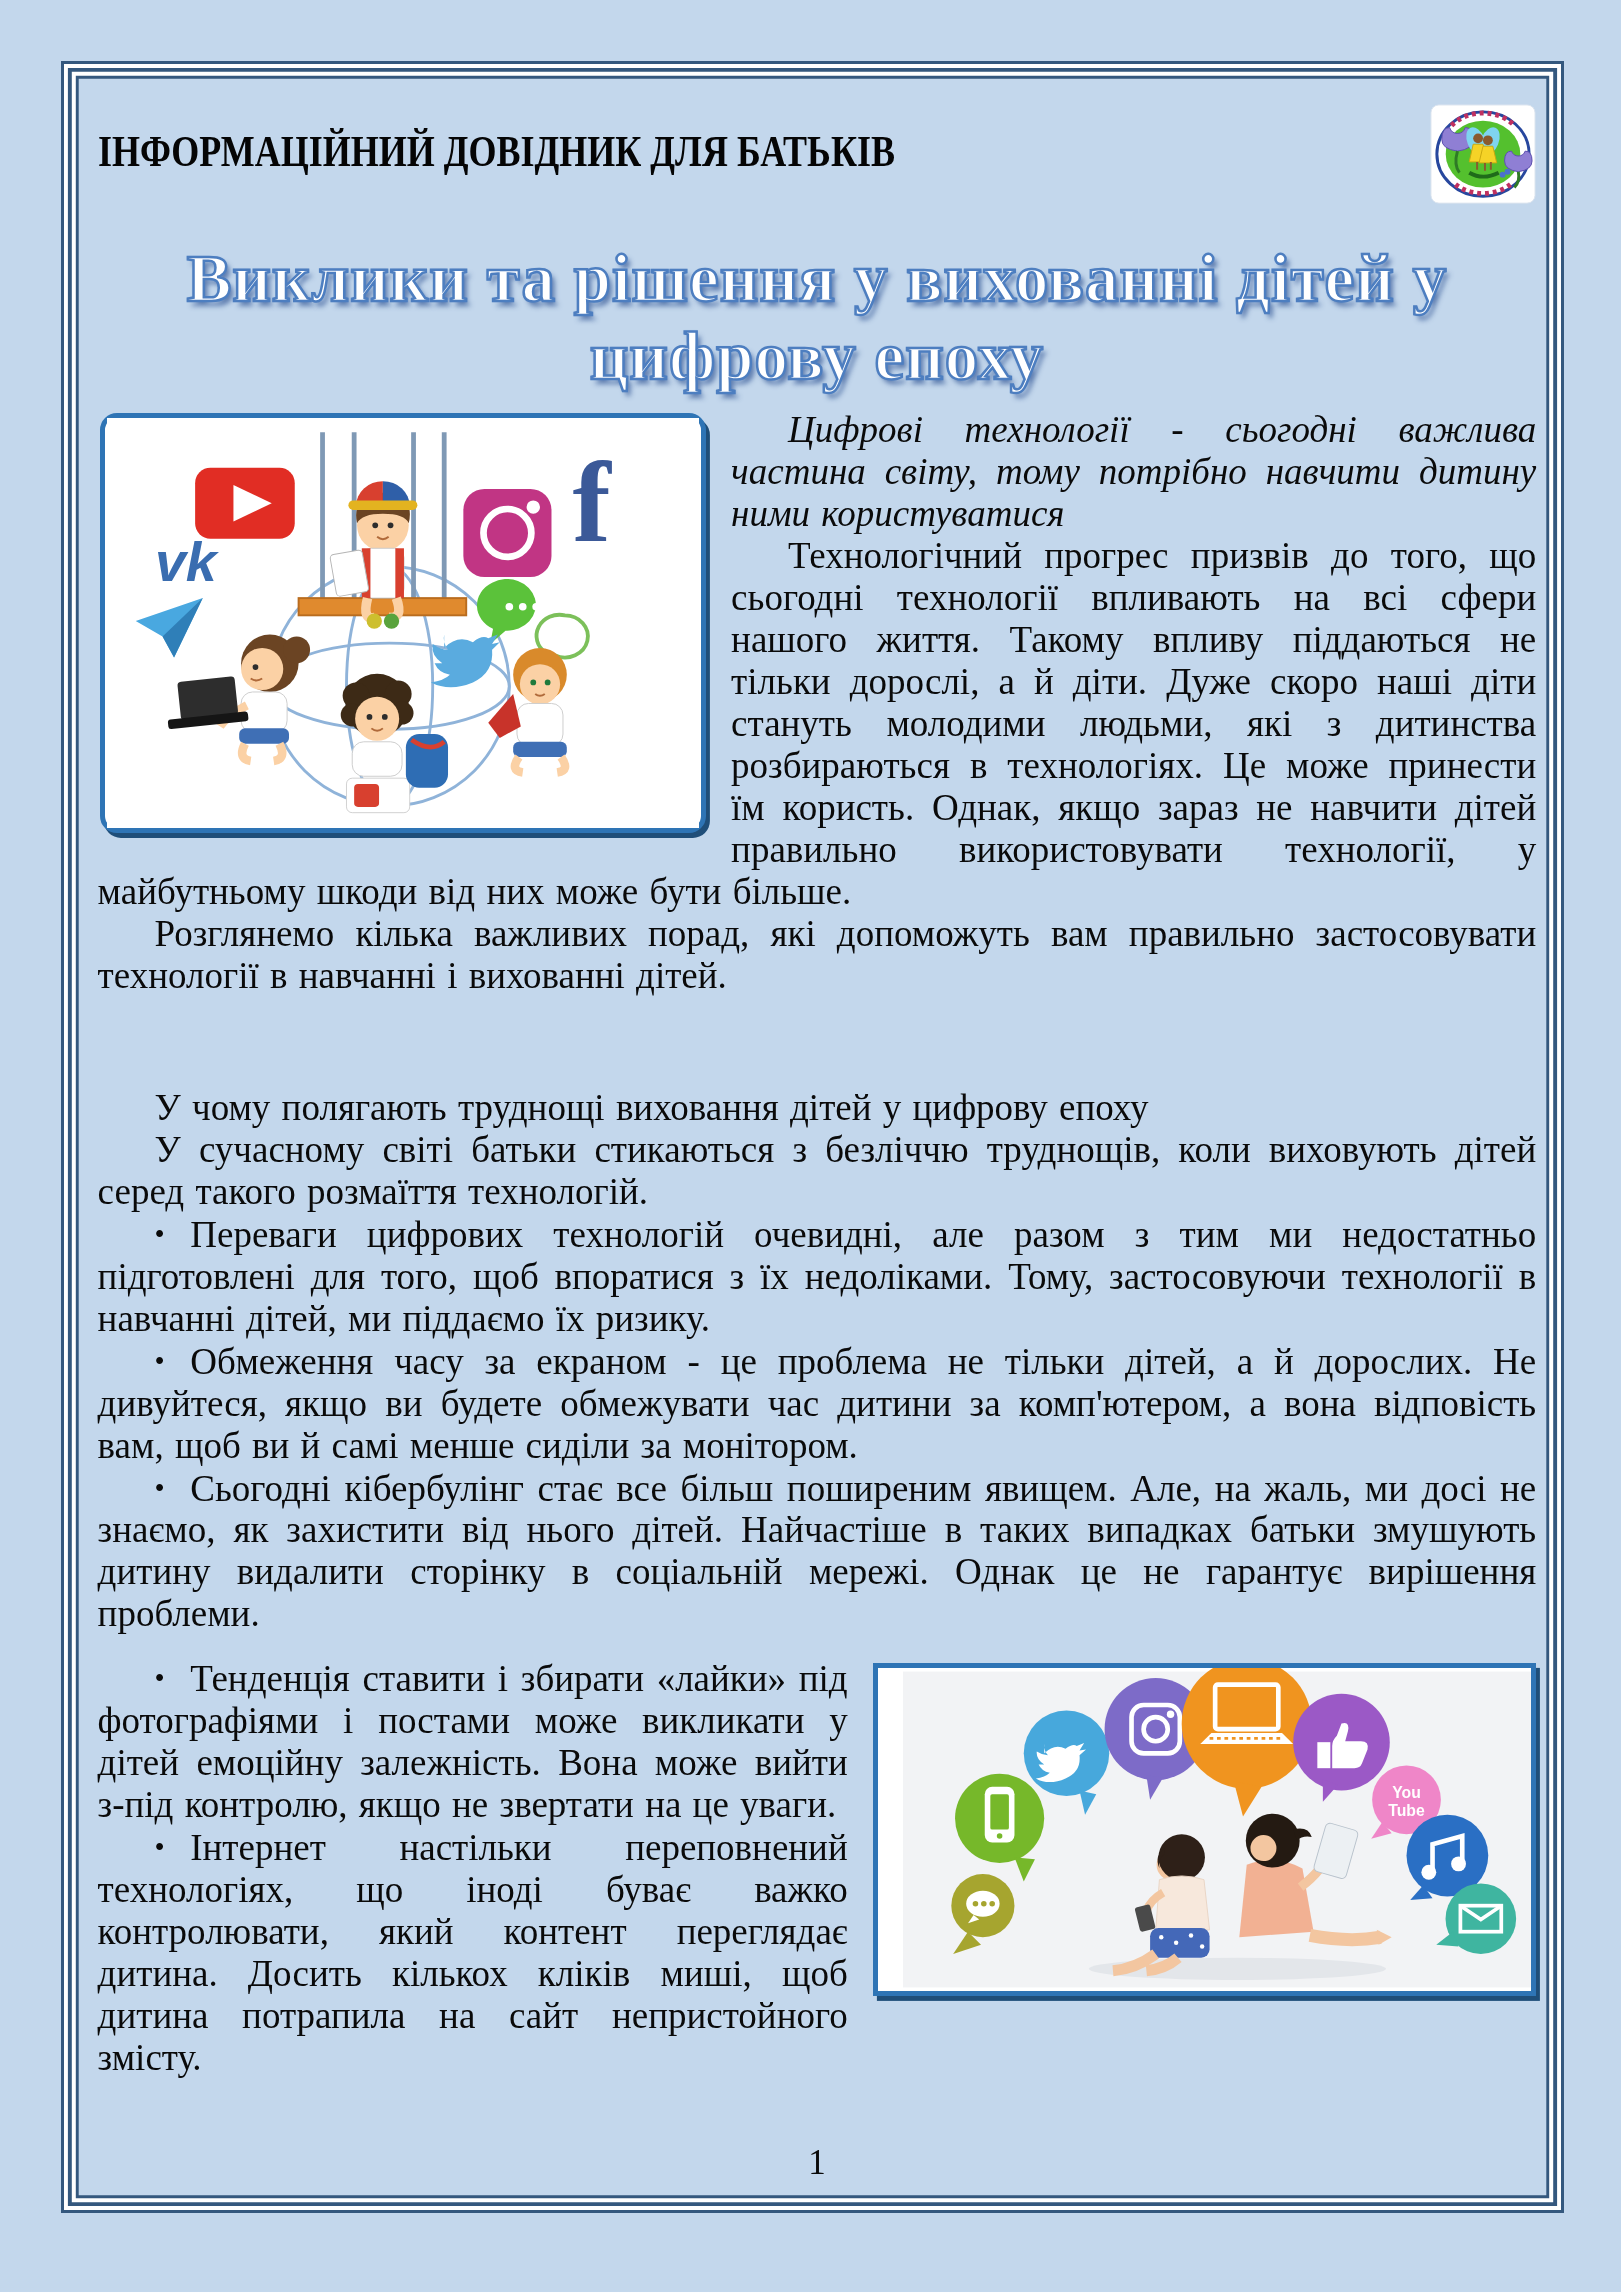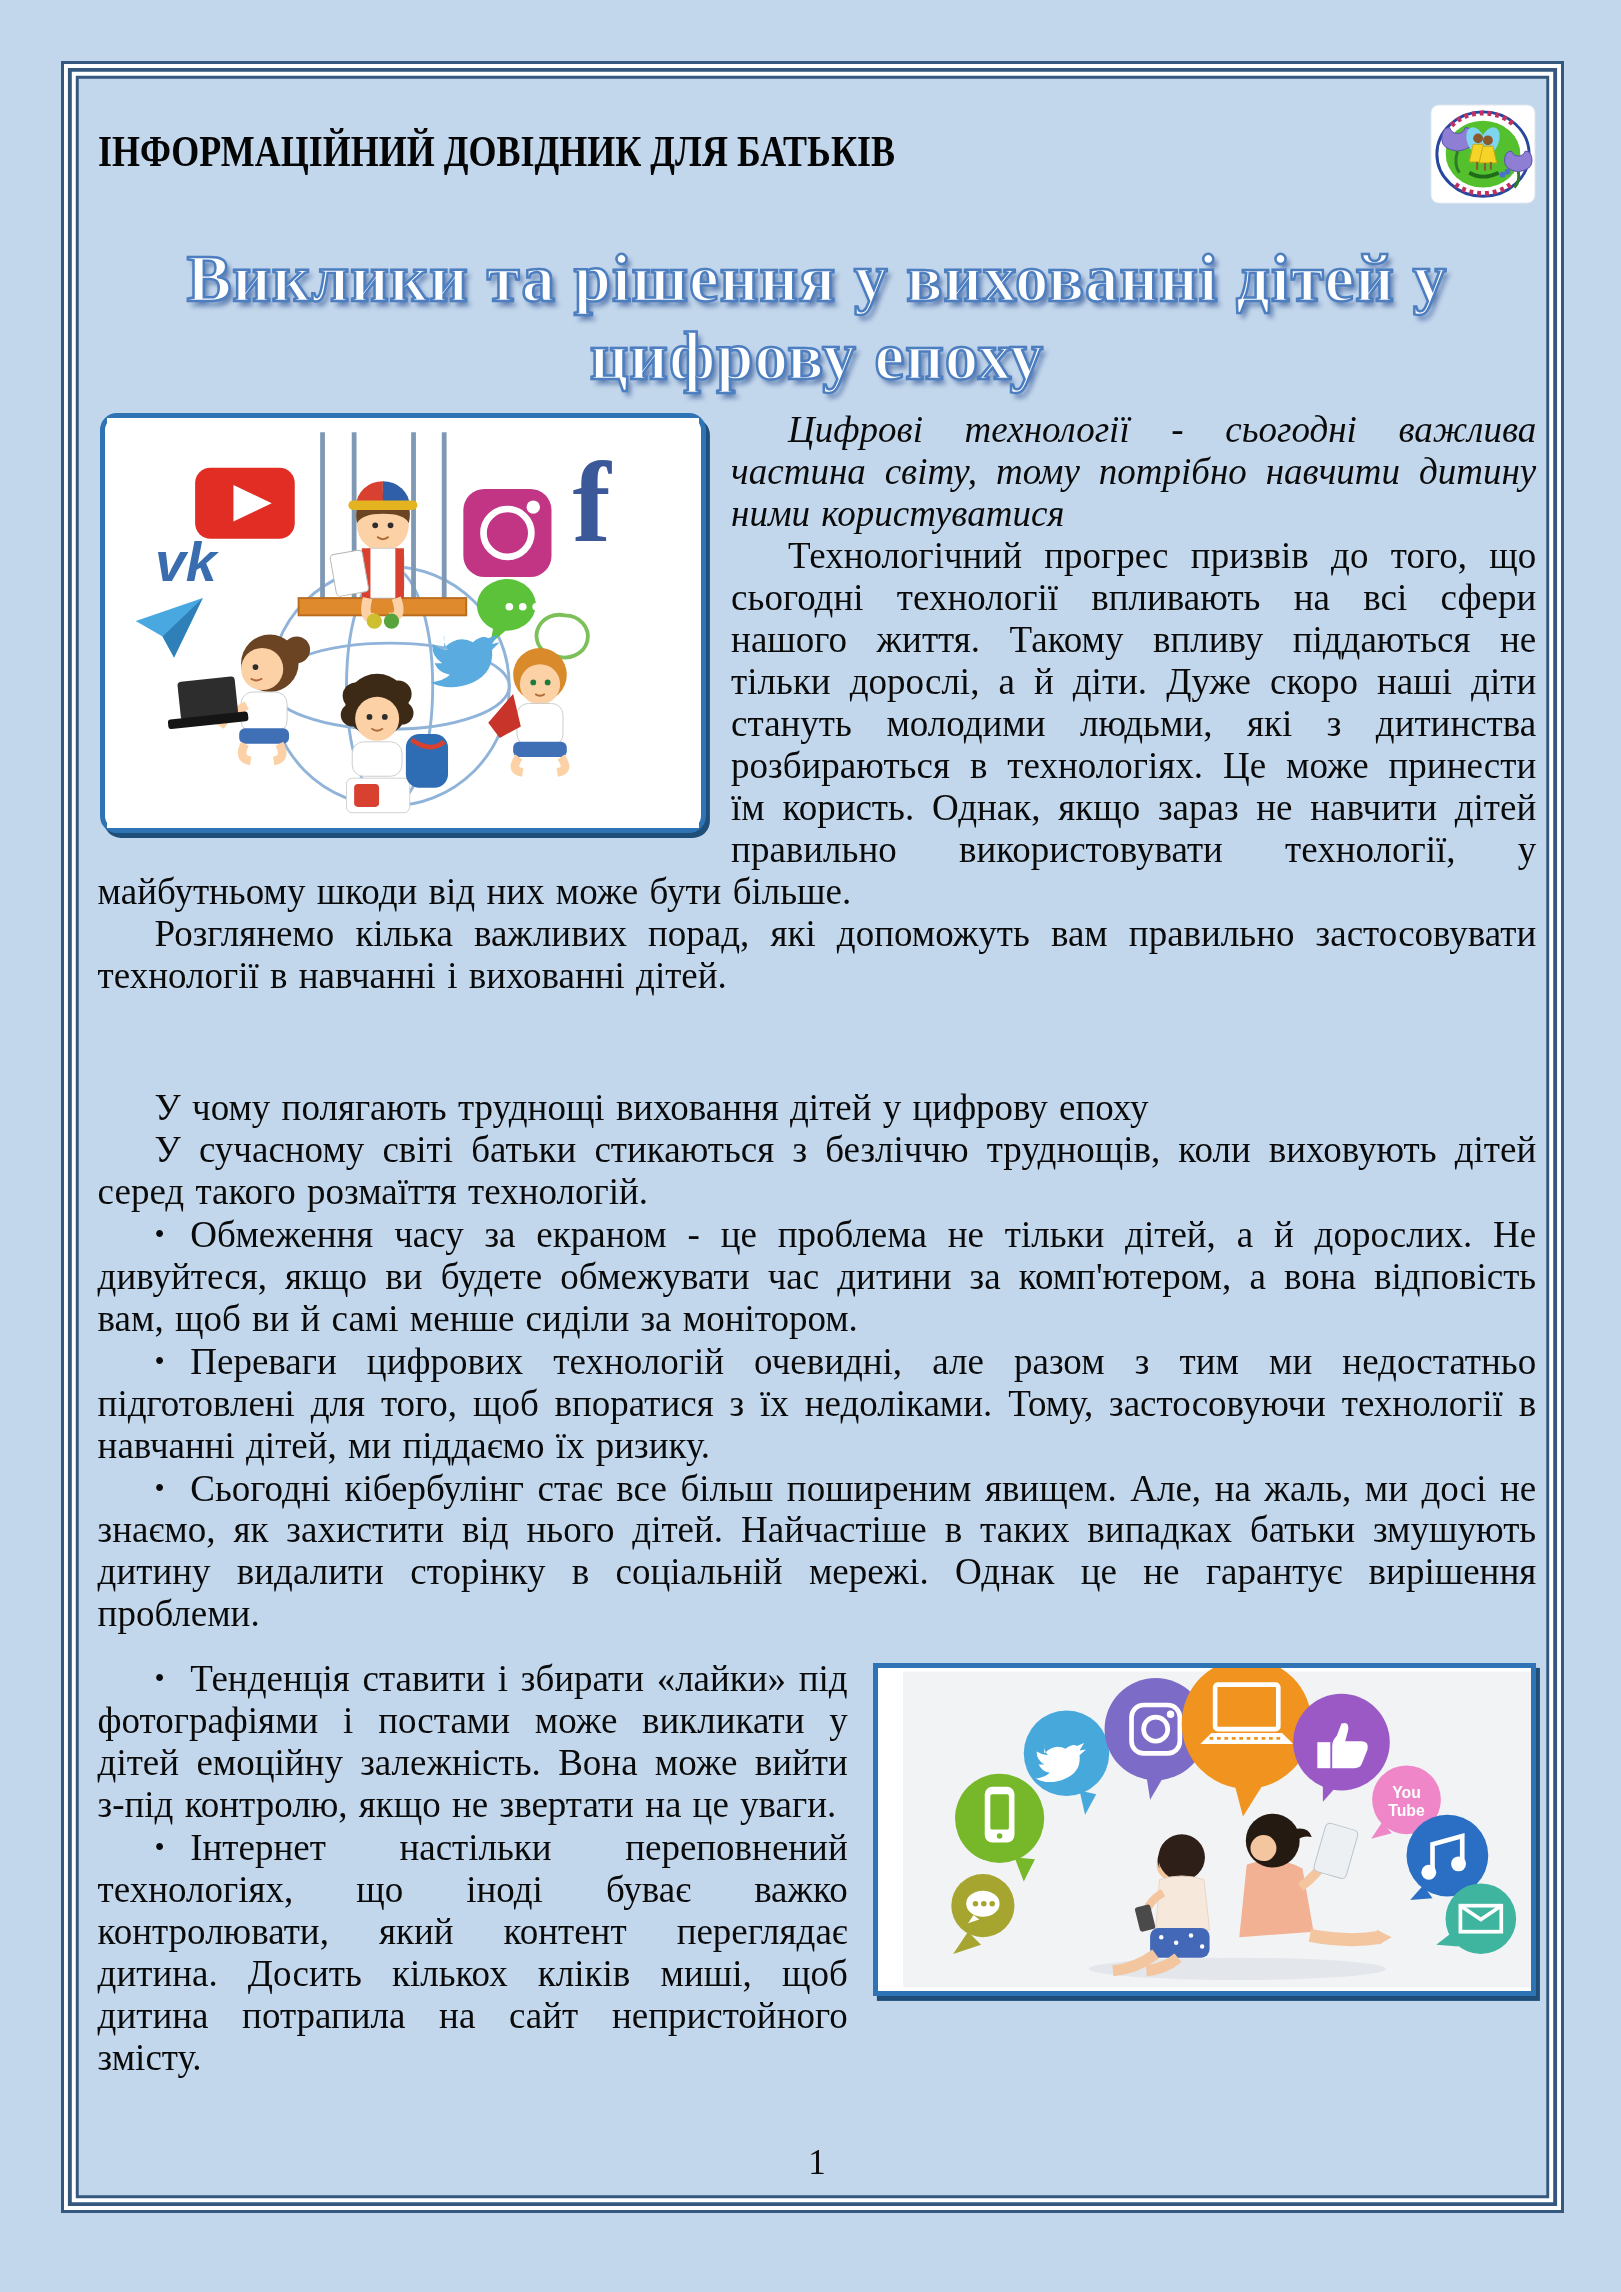--- a/index.html
+++ b/index.html
@@ -184,22 +184,22 @@
         </svg>
       </span>
 
       <p style="font-style:italic;">Цифрові технології - сьогодні важлива частина світу, тому потрібно навчити дитину ними користуватися</p>
       <p>Технологічний прогрес призвів до того, що сьогодні технології впливають на всі сфери нашого життя. Такому впливу піддаються не тільки дорослі, а й діти. Дуже скоро наші діти стануть молодими людьми, які з дитинства розбираються в технологіях. Це може принести їм користь. Однак, якщо зараз не навчити дітей правильно використовувати технології, у майбутньому шкоди від них може бути більше.</p>
       <p>Розглянемо кілька важливих порад, які допоможуть вам правильно застосовувати технології в навчанні і вихованні дітей.</p>
 
       <p class="h2">У чому полягають труднощі виховання дітей у цифрову епоху</p>
       <p>У сучасному світі батьки стикаються з безліччю труднощів, коли виховують дітей серед такого розмаїття технологій.</p>
 
+      <p><span class="bm">•</span><span>Переваги цифрових технологій очевидні, але разом з тим ми недостатньо підготовлені для того, щоб впоратися з їх недоліками. Тому, застосовуючи технології в навчанні дітей, ми піддаємо їх ризику.</span></p>
       <p><span class="bm">•</span><span>Обмеження часу за екраном - це проблема не тільки дітей, а й дорослих. Не дивуйтеся, якщо ви будете обмежувати час дитини за комп'ютером, а вона відповість вам, щоб ви й самі менше сиділи за монітором.</span></p>
-      <p><span class="bm">•</span><span>Переваги цифрових технологій очевидні, але разом з тим ми недостатньо підготовлені для того, щоб впоратися з їх недоліками. Тому, застосовуючи технології в навчанні дітей, ми піддаємо їх ризику.</span></p>
       <p><span class="bm">•</span><span>Сьогодні кібербулінг стає все більш поширеним явищем. Але, на жаль, ми досі не знаємо, як захистити від нього дітей. Найчастіше в таких випадках батьки змушують дитину видалити сторінку в соціальній мережі. Однак це не гарантує вирішення проблеми.</span></p>
 
       <p class="b4"><span class="fig fig2">
             <svg viewBox="0 0 676 340" style="font-size:38px">
           <rect width="676" height="340" fill="#f2f3f5"></rect>
           <ellipse cx="360" cy="320" rx="160" ry="12" fill="#e3e6ea"></ellipse>
           <g>
             <circle cx="86" cy="252" r="34" fill="#a6a52f"></circle>
             <path d="M70 280 l-16 24 30 -10z" fill="#a6a52f"></path>
             <ellipse cx="86" cy="250" rx="18" ry="14" fill="#ffffff"></ellipse>

